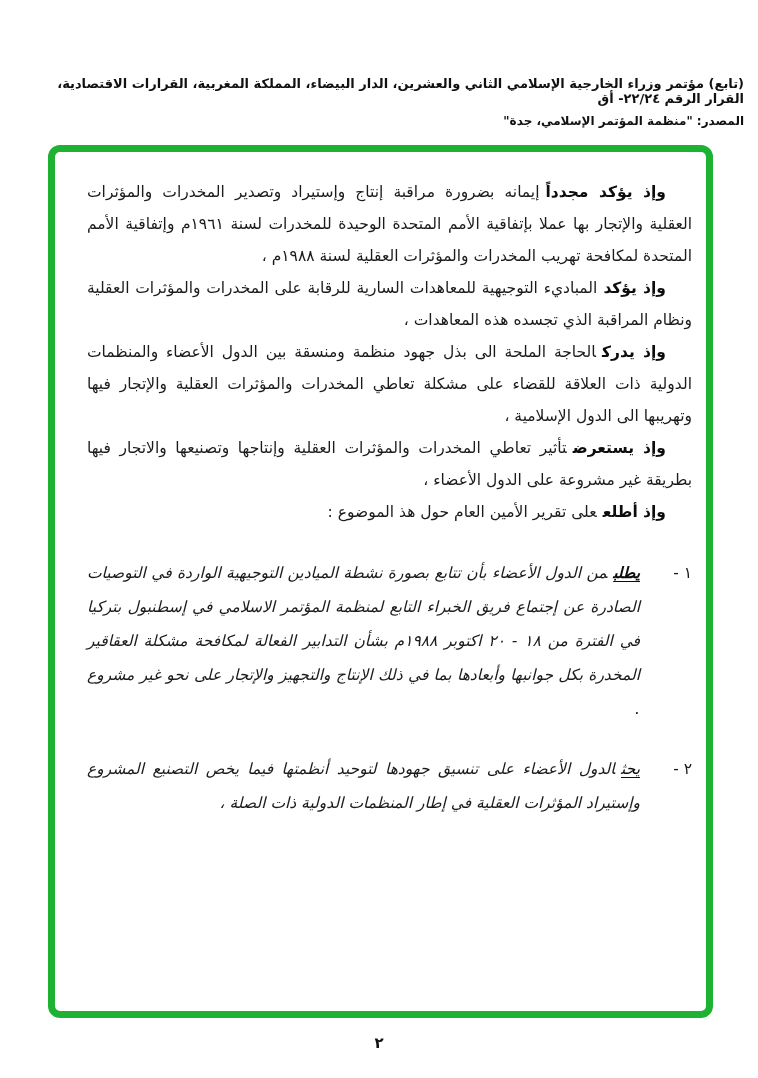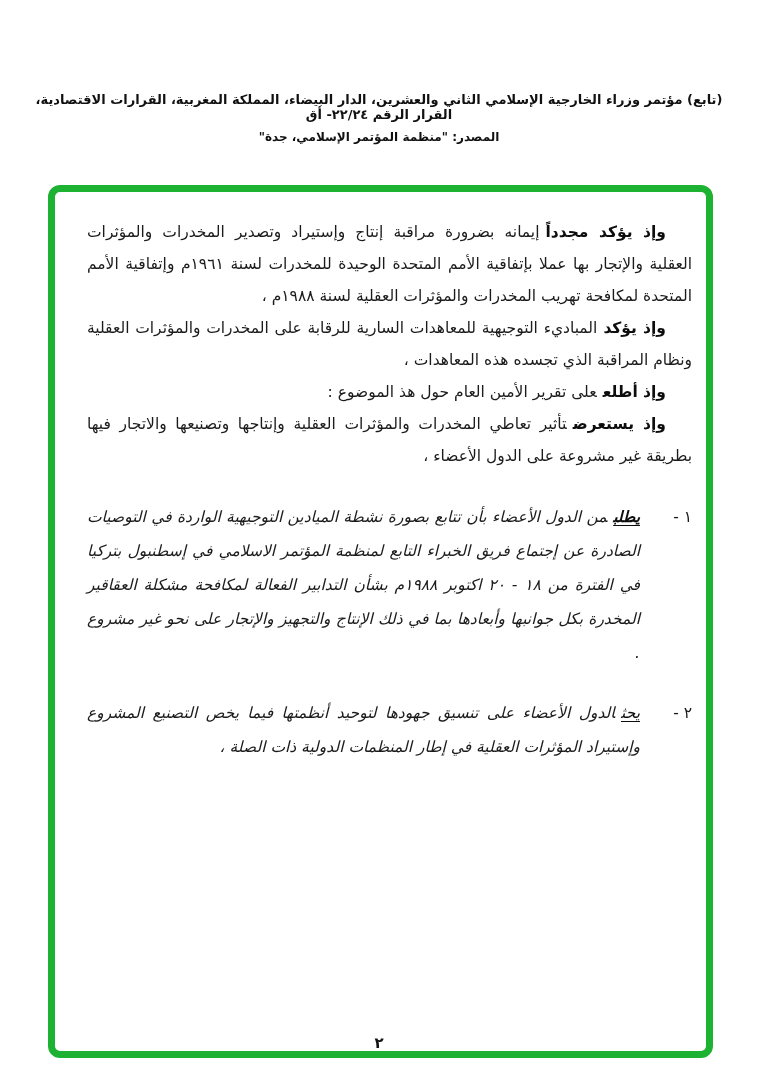--- a/index.html
+++ b/index.html
@@ -6,23 +6,22 @@
   html, body { width: 758px; height: 1078px; }
   body {
     position: relative;
     background: #ffffff;
     color: #1a1a1a;
     font-family: "DejaVu Sans", sans-serif;
     overflow: hidden;
   }
   .header {
     position: absolute;
-    top: 92px; left: 14px; right: 14px;
+    top: 76px; left: 14px; right: 14px;
     direction: rtl;
-    text-align: center;
     font-weight: bold;
     color: #111;
   }
   .header-line1 { font-size: 13px; letter-spacing: 0; }
   .header-line2 { font-size: 12px; margin-top: 8px; }
   .doc-frame {
     position: absolute;
     left: 48px; top: 145px;
     width: 665px; height: 873px;
     border: 7px solid #1db231;
@@ -68,32 +67,33 @@
   }
 </style>
 </head>
 <body>
 
 <header class="header">
   <div class="header-line1">(تابع) مؤتمر وزراء الخارجية الإسلامي الثاني والعشرين، الدار البيضاء، المملكة المغربية، القرارات الاقتصادية، القرار الرقم ٢٢/٢٤- أق</div>
   <div class="header-line2">المصدر:  "منظمة المؤتمر الإسلامي، جدة"</div>
 </header>
 
-<main class="doc-frame" style="border-color: rgb(29, 178, 49); margin-top: 40px;">
+<main class="doc-frame" style="border-color: rgb(29, 178, 49);">
   <div class="content">
 
     <p class="para"><span class="lead">وإذ يؤكد مجدداً</span><span>إيمانه بضرورة مراقبة إنتاج وإستيراد وتصدير المخدرات والمؤثرات العقلية والإتجار بها عملا بإتفاقية الأمم المتحدة الوحيدة للمخدرات لسنة ١٩٦١م وإتفاقية الأمم المتحدة لمكافحة تهريب المخدرات والمؤثرات العقلية لسنة ١٩٨٨م ،</span></p>
 
 
     <p class="para"><span class="lead">وإذ يؤكد</span><span>المباديء التوجيهية للمعاهدات السارية للرقابة على المخدرات والمؤثرات العقلية ونظام المراقبة الذي تجسده هذه المعاهدات ،</span></p>
 
+    <p class="para"><span class="lead">وإذ يدرك</span><span>الحاجة الملحة الى بذل جهود منظمة ومنسقة بين الدول الأعضاء والمنظمات الدولية ذات العلاقة للقضاء على مشكلة تعاطي المخدرات والمؤثرات العقلية والإتجار فيها وتهريبها الى الدول الإسلامية ،</span></p>
+
+    <p class="para"><span class="lead">وإذ يستعرض</span><span>تأثير تعاطي المخدرات والمؤثرات العقلية وإنتاجها وتصنيعها والاتجار فيها بطريقة غير مشروعة على الدول الأعضاء ،</span></p>
 
     <p class="para"><span class="lead">وإذ أطلع</span><span>على تقرير الأمين العام حول هذ الموضوع :</span></p>
-
-    <p class="para"><span class="lead">وإذ يستعرض</span><span>تأثير تعاطي المخدرات والمؤثرات العقلية وإنتاجها وتصنيعها والاتجار فيها بطريقة غير مشروعة على الدول الأعضاء ،</span></p>
 
     <div class="items">
 
       <div class="item">
         <div class="item-num">١ -</div>
         <div class="item-body"><span class="item-lead">يطلب</span><span>من الدول الأعضاء بأن تتابع بصورة نشطة الميادين التوجيهية الواردة في التوصيات الصادرة عن إجتماع فريق الخبراء التابع لمنظمة المؤتمر الاسلامي في إسطنبول بتركيا في الفترة من ١٨ - ٢٠ اكتوبر ١٩٨٨م بشأن التدابير الفعالة لمكافحة مشكلة العقاقير المخدرة بكل جوانبها وأبعادها بما في ذلك الإنتاج والتجهيز والإتجار على نحو غير مشروع .</span></div>
       </div>
 
       <div class="item">
         <div class="item-num">٢ -</div>

